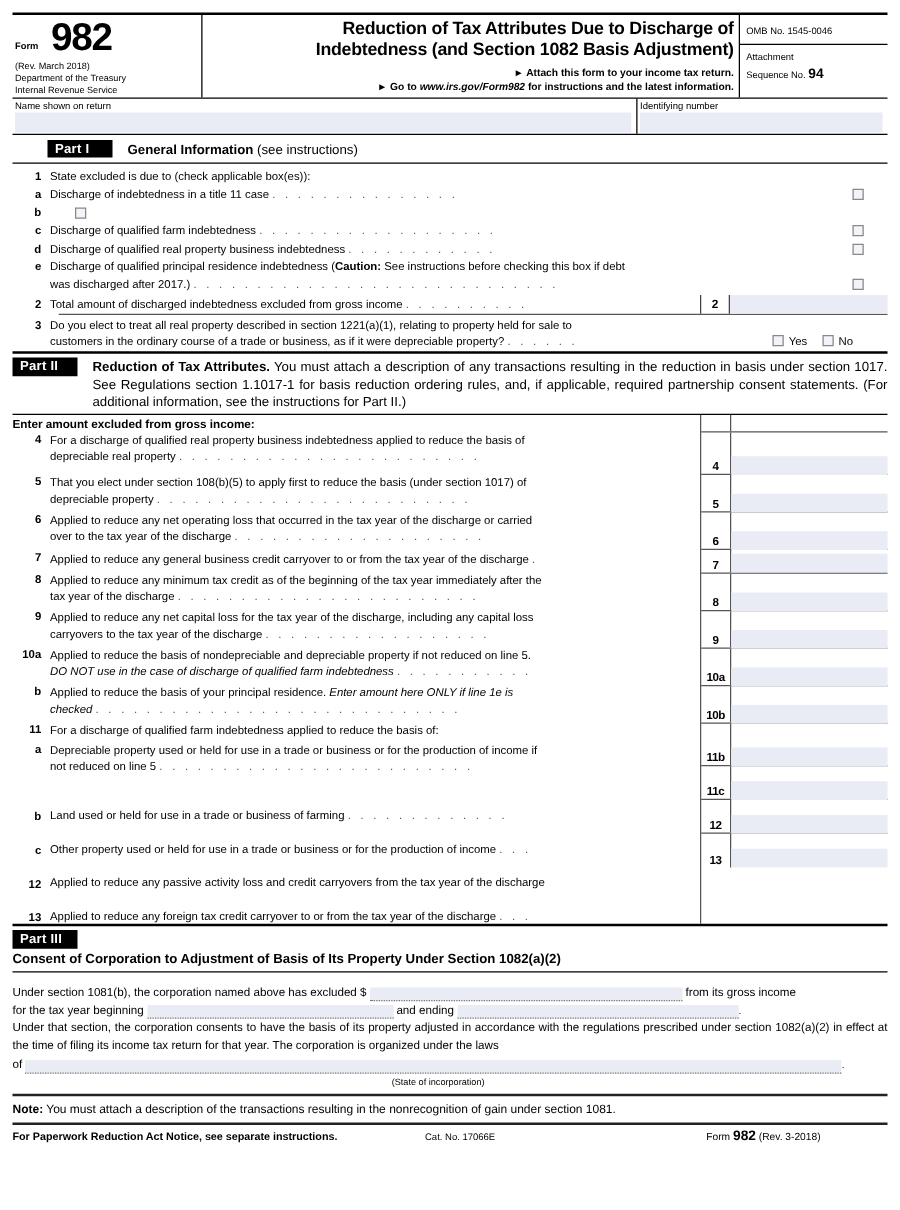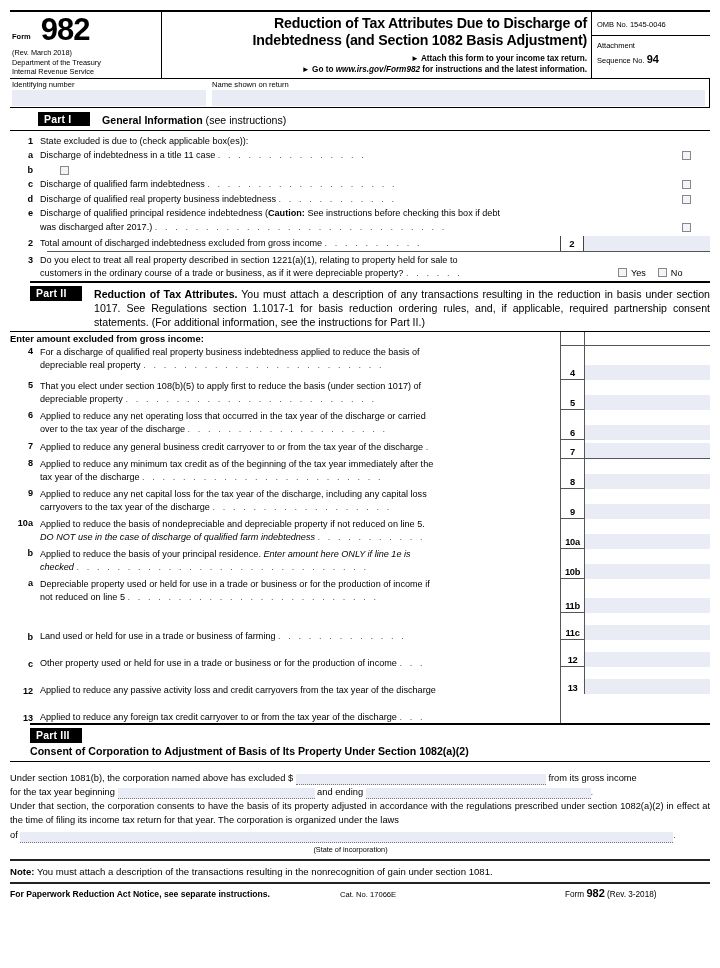--- a/index.html
+++ b/index.html
@@ -48,21 +48,21 @@
 
   
   .namerow { display: flex; border-top: 1.6px solid #000; border-bottom: 1.6px solid #000; }
   .namerow .cell { padding: 1px 4px 0 2px; font-size: 7.6px; height: 28px; }
   .namerow .c1 { flex: 1; border-right: 1.6px solid #000; }
   .namerow .c2 { width: 200px; }
   .namerow .fill { height: 16px; margin-top: 1px; }
 
   
   .partbar { display: flex; align-items: flex-start; padding: 2px 0 2px 0; }
-  .partbar.bt { border-top: 2px solid #000; margin-left: 20px; }
+  .partbar.bt { border-top: 2px solid #000; }
   .parttag {
     background: #000; color: #fff; font-size: 10.5px; font-weight: bold;
     padding: 1px 6px 1.5px 6px; margin-right: 12px; line-height: 1.15;
     letter-spacing: 0.2px; white-space: nowrap; flex: 0 0 auto;
     min-width: 52px; text-align: left;
   }
   .parttitle { font-size: 10.6px; font-weight: bold; line-height: 1.33; padding-top: 1px; flex: 1; }
   .parttitle span.reg { font-weight: normal; }
 
   
@@ -155,26 +155,26 @@
     <div class="hdr-right">
       <div class="omb">OMB No. 1545-0046</div>
       <div class="att">
         <div>Attachment</div>
         <div><span>Sequence No.</span> <span class="seqno">94</span></div>
       </div>
     </div>
   </div>
 
   <div class="namerow">
+    <div class="cell c1">
+      <div>Name shown on return</div>
+      <div class="fill field"></div>
+    </div>
     <div class="cell c2">
       <div>Identifying number</div>
-      <div class="fill field"></div>
-    </div>
-    <div class="cell c1">
-      <div>Name shown on return</div>
       <div class="fill field"></div>
     </div>
   </div>
 
   <div class="partbar" style="padding-top:4px;padding-bottom:3px;padding-left:28px;">
     <div class="parttag">Part I</div>
     <div class="parttitle">
       <span>General Information</span>
       <span class="reg">(see instructions)</span>
     </div>
@@ -319,20 +319,24 @@
         <div class="ltxt">Applied to reduce any net capital loss for the tax year of the discharge, including any capital loss<br>carryovers to the tax year of the discharge <span class="leader">. . . . . . . . . . . . . . . . . .</span></div>
       </div>
       <div class="lrow" style="height:30px;">
         <div class="lnum">10a</div>
         <div class="ltxt">Applied to reduce the basis of nondepreciable and depreciable property if not reduced on line 5.<br><i>DO NOT use in the case of discharge of qualified farm indebtedness</i> <span class="leader">. . . . . . . . . . .</span></div>
       </div>
       <div class="lrow" style="height:30px;">
         <div class="lnum">b</div>
         <div class="ltxt">Applied to reduce the basis of your principal residence. <i>Enter amount here ONLY if line 1e is</i><br><i>checked</i> <span class="leader">. . . . . . . . . . . . . . . . . . . . . . . . . . . . .</span></div>
       </div>
+      <div class="lrow" style="height:16px;">
+        <div class="lnum">11</div>
+        <div class="ltxt">For a discharge of qualified farm indebtedness applied to reduce the basis of:</div>
+      </div>
       <div class="lrow" style="height:30px;">
         <div class="lnum">a</div>
         <div class="ltxt">Depreciable property used or held for use in a trade or business or for the production of income if<br>not reduced on line 5 <span class="leader">. . . . . . . . . . . . . . . . . . . . . . . . .</span></div>
       </div>
       <div class="lrow" style="height:34px;align-items:flex-end;">
         <div class="lnum">b</div>
         <div class="ltxt"><span>Land used or held for use in a trade or business of farming</span> <span class="leader">. . . . . . . . . . . . .</span></div>
       </div>
       <div class="lrow" style="height:27px;align-items:flex-end;">
         <div class="lnum">c</div>

